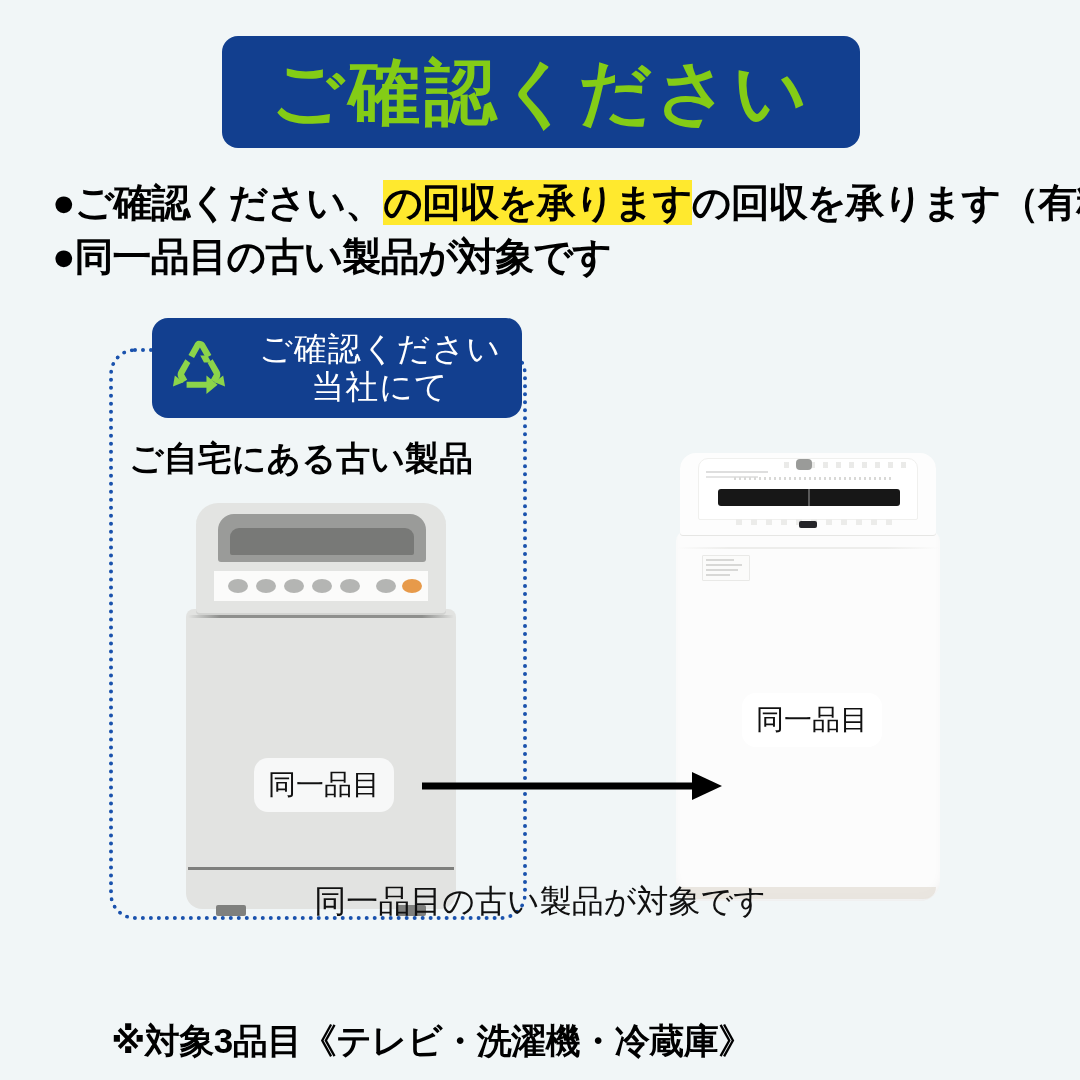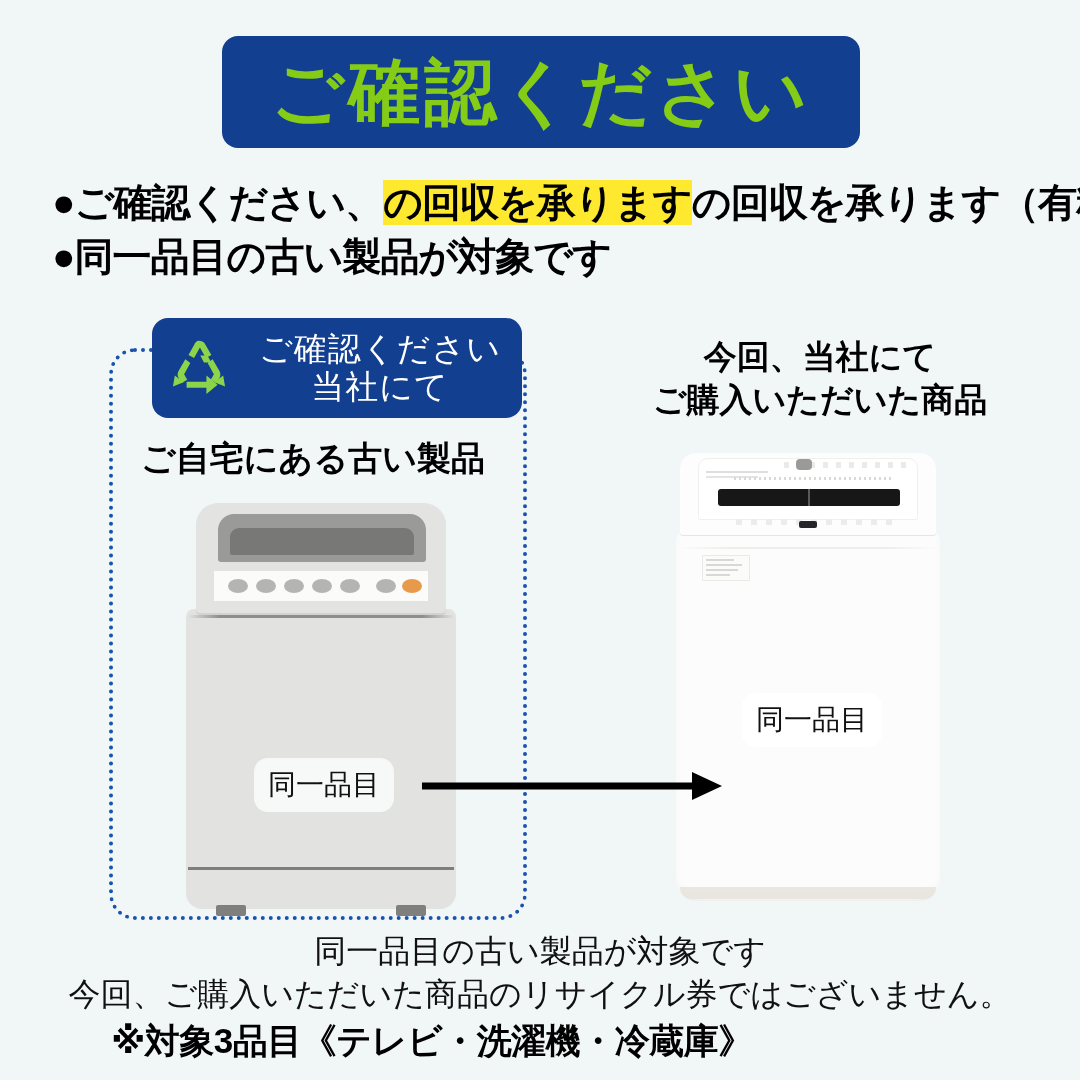--- a/index.html
+++ b/index.html
@@ -110,21 +110,21 @@
   
   .caption {
     position: absolute;
     font-weight: 700;
     color: #000000;
     text-align: center;
     line-height: 1.3;
     white-space: nowrap;
   }
   .caption-left {
-    left: 104px;
+    left: 92px;
     top: 436px;
     width: 418px;
     font-size: 34px;
   }
   .caption-right {
     left: 610px;
     top: 336px;
     width: 420px;
     font-size: 33px;
   }
@@ -410,21 +410,21 @@
     left: 420px;
     top: 766px;
     width: 306px;
     height: 40px;
   }
 
   
   .footer-note {
     position: absolute;
     left: 0;
-    top: 930px;
+    top: 880px;
     width: 1080px;
     text-align: center;
     color: #111111;
     font-size: 32px;
     line-height: 1.35;
   }
   .footer-note span { display: block; white-space: nowrap; }
   .footer-strong {
     position: absolute;
     left: 0;
@@ -467,24 +467,20 @@
       </g>
     </svg>
     <div class="rec-text">
       <span>ご確認ください</span>
       <span>当社にて</span>
     </div>
   </div>
 
   <div class="caption caption-left">ご自宅にある古い製品</div>
 
-  <div class="caption caption-right">
-    <span>今回、当社にて</span>
-    <span>ご購入いただいた商品</span>
-  </div>
 
   <div class="old-machine">
     <div class="om-body"></div>
     <div class="om-body-seam"></div>
     <div class="om-body-lowline"></div>
     <div class="om-top"></div>
     <div class="om-lid"></div>
     <div class="om-lid-inner"></div>
     <div class="om-panel"></div>
     <div class="om-btn" style="left:42px;"></div>
@@ -527,17 +523,16 @@
     </div>
   </div>
 
   <svg class="arrow" viewBox="0 0 306 40">
     <line x1="2" y1="20" x2="276" y2="20" stroke="#000000" stroke-width="7"></line>
     <polygon points="272,6 302,20 272,34" fill="#000000"></polygon>
   </svg>
 
   <div class="footer-note">
     <span>同一品目の古い製品が対象です</span>
-    <span>今回、ご購入いただいた商品のリサイクル券ではございません。</span>
   </div>
   <div class="footer-strong">※対象3品目《テレビ・洗濯機・冷蔵庫》</div>
 
 </div>
 
 </body></html>

